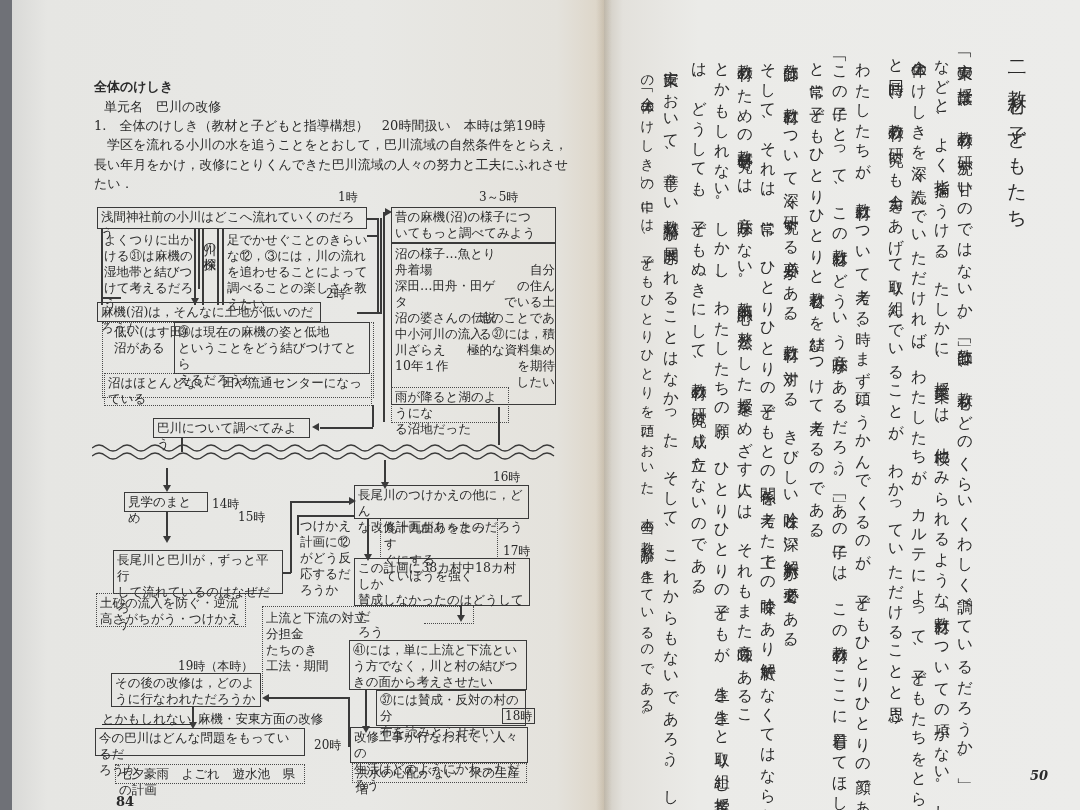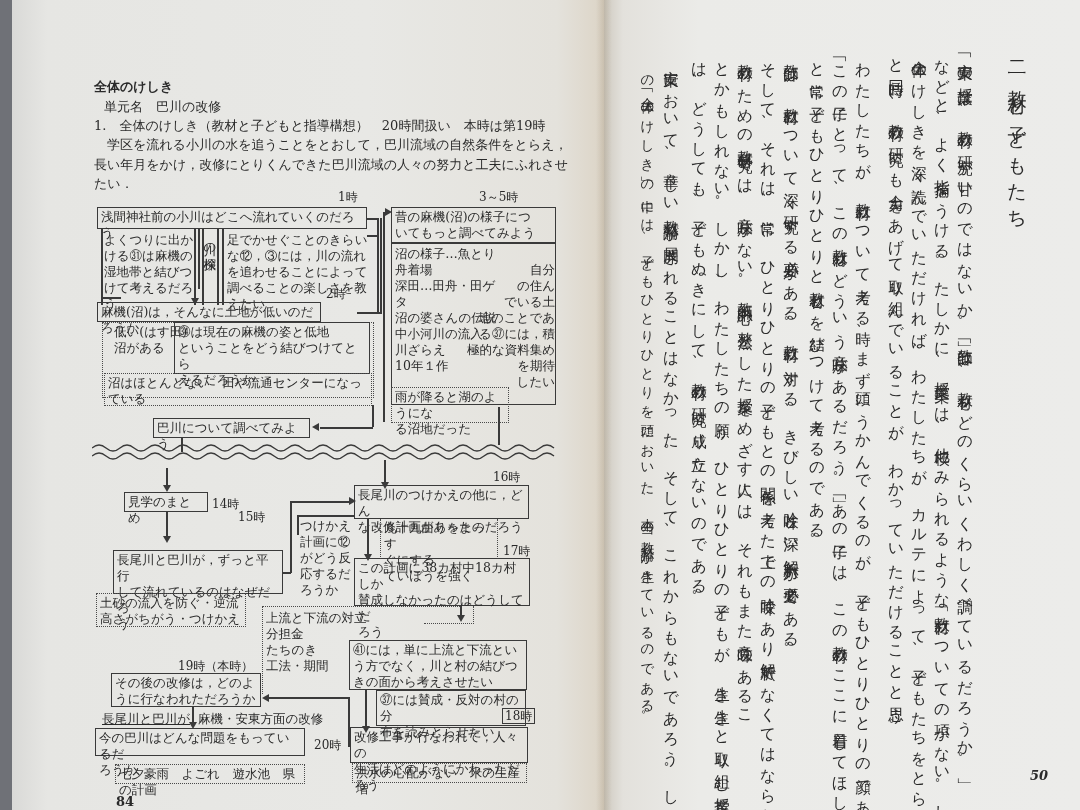--- a/index.html
+++ b/index.html
@@ -178,21 +178,21 @@
   <div class="lbl" style="left:502px;top:708px;border:1px solid #3a3a3a;padding:0 2px;">18時</div>
   <div class="line" style="left:365px;top:690px;width:1.5px;height:38px;"></div>
   <div class="arrow-d" style="left:362px;top:726px;"></div>
 
   <div class="lbl" style="left:178px;top:659px;">19時（本時）</div>
   <div class="box" style="left:111px;top:673px;width:150px;height:34px;">その後の改修は，どのよ
 うに行なわれただろうか</div>
   <div class="arrow-l" style="left:262px;top:694px;"></div>
   <div class="line" style="left:268px;top:697px;width:80px;height:1.5px;"></div>
   <div class="line" style="left:348px;top:697px;width:1.5px;height:50px;"></div>
-  <div class="txt" style="left:102px;top:711px;text-decoration:underline;">長尾川と巴川が</div>
+  <div class="txt" style="left:102px;top:711px;text-decoration:underline;">とかもしれない</div>
   <div class="line" style="left:192px;top:707px;width:1.5px;height:18px;"></div>
   <div class="arrow-d" style="left:189px;top:722px;"></div>
   <div class="txt" style="left:198px;top:711px;">麻機・安東方面の改修</div>
   <div class="box" style="left:95px;top:728px;width:210px;height:28px;">今の巴川はどんな問題をもっているだ
 ろうか</div>
   <div class="lbl" style="left:314px;top:738px;">20時</div>
   <div class="box" style="left:350px;top:727px;width:178px;height:36px;">改修工事が行なわれて，人々の
 生活はどのようにかわっただろう</div>
   <div class="dbox" style="left:352px;top:763px;width:175px;height:20px;">洪水の心配がない　米の生産増</div>
   <div class="dbox" style="left:115px;top:764px;width:190px;height:20px;">七夕豪雨　よごれ　遊水池　県の計画</div>

